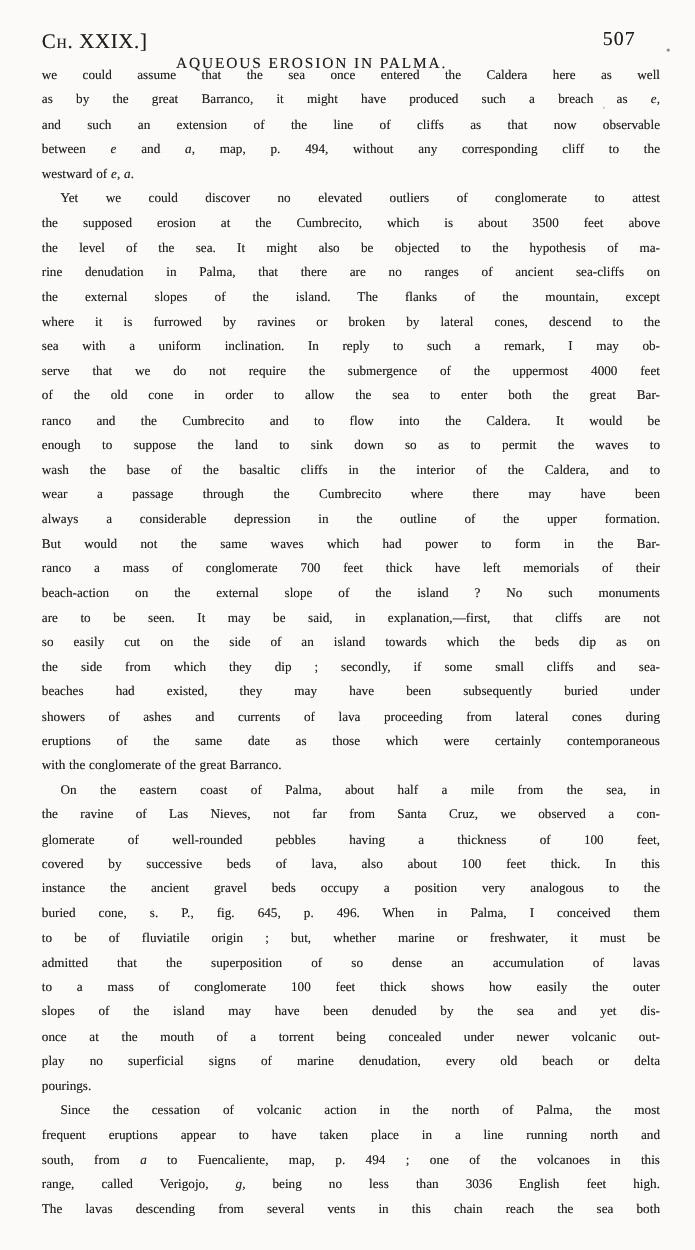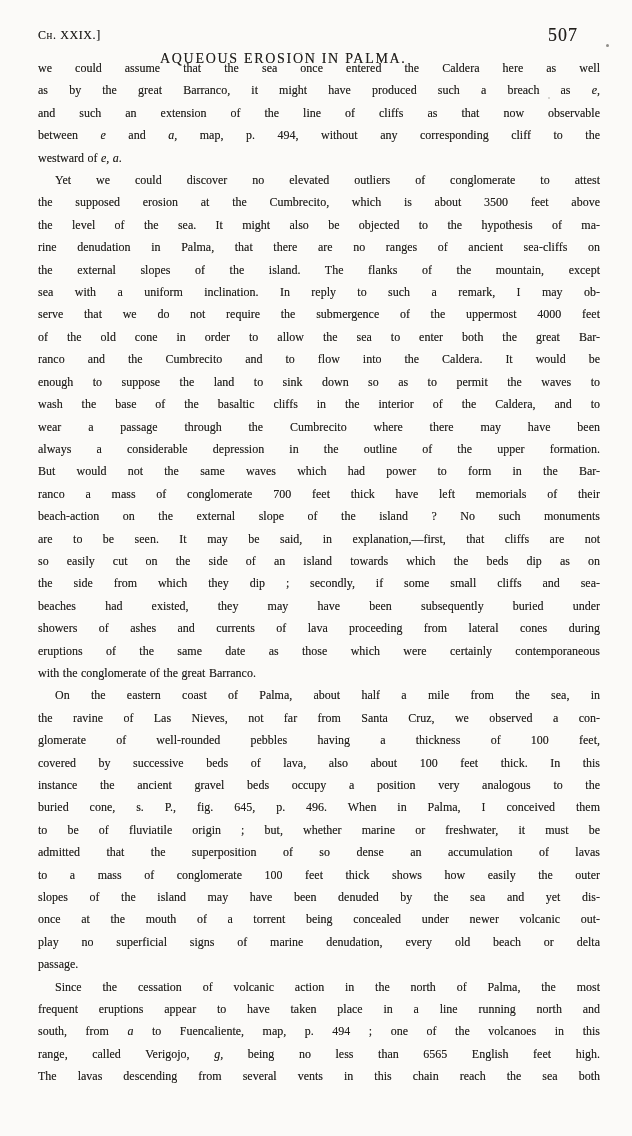--- a/index.html
+++ b/index.html
@@ -5,21 +5,21 @@
   html,body{margin:0;padding:0}
   body{
     width:632px;height:1136px;overflow:hidden;
     background:#fbfaf8;
     font-family:"Liberation Serif","DejaVu Serif",serif;
   }
   .page{position:relative;width:632px;height:1136px;background:#fbfaf8;color:#211f1c}
   .header{position:absolute;top:26px;left:38px;width:562px;height:24px}
   .chap{
     position:absolute;left:0;top:2px;
-    font-variant:small-caps;font-size:12px;letter-spacing:.6px;
+    font-variant:small-caps;font-size:19px;letter-spacing:.6px;
     text-shadow:0 0 .5px rgba(33,31,28,.55);
   }
   .title{
     position:absolute;left:122px;top:3px;
     font-size:14px;letter-spacing:1.7px;
     text-shadow:0 0 .5px rgba(33,31,28,.55);
     white-space:nowrap;
     margin-top:22px;
   }
   .pageno{
@@ -53,20 +53,21 @@
       <div class="line"><span>we could assume that the sea once entered the Caldera here as well</span></div>
       <div class="line"><span>as by the great Barranco, it might have produced such a breach as </span><i>e</i><span>,</span></div>
       <div class="line"><span>and such an extension of the line of cliffs as that now observable</span></div>
       <div class="line"><span>between </span><i>e</i><span> and </span><i>a</i><span>, map, p. 494, without any corresponding cliff to the</span></div>
       <div class="line para-end"><span>westward of </span><i>e</i><span>, </span><i>a</i><span>.</span></div>
       <div class="line first-indent"><span>Yet we could discover no elevated outliers of conglomerate to attest</span></div>
       <div class="line"><span>the supposed erosion at the Cumbrecito, which is about 3500 feet above</span></div>
       <div class="line"><span>the level of the sea.  It might also be objected to the hypothesis of ma-</span></div>
       <div class="line"><span>rine denudation in Palma, that there are no ranges of ancient sea-cliffs on</span></div>
       <div class="line"><span>the external slopes of the island.  The flanks of the mountain, except</span></div>
+      <div class="line"><span>where it is furrowed by ravines or broken by lateral cones, descend to the</span></div>
       <div class="line"><span>sea with a uniform inclination.  In reply to such a remark, I may ob-</span></div>
       <div class="line"><span>serve that we do not require the submergence of the uppermost 4000 feet</span></div>
       <div class="line"><span>of the old cone in order to allow the sea to enter both the great Bar-</span></div>
       <div class="line"><span>ranco and the Cumbrecito and to flow into the Caldera.  It would be</span></div>
       <div class="line"><span>enough to suppose the land to sink down so as to permit the waves to</span></div>
       <div class="line"><span>wash the base of the basaltic cliffs in the interior of the Caldera, and to</span></div>
       <div class="line"><span>wear a passage through the Cumbrecito where there may have been</span></div>
       <div class="line"><span>always a considerable depression in the outline of the upper formation.</span></div>
       <div class="line"><span>But would not the same waves which had power to form in the Bar-</span></div>
       <div class="line"><span>ranco a mass of conglomerate 700 feet thick have left memorials of their</span></div>
@@ -83,23 +84,23 @@
       <div class="line"><span>glomerate of well-rounded pebbles having a thickness of 100 feet,</span></div>
       <div class="line"><span>covered by successive beds of lava, also about 100 feet thick.  In this</span></div>
       <div class="line"><span>instance the ancient gravel beds occupy a position very analogous to the</span></div>
       <div class="line"><span>buried cone, s. P., fig. 645, p. 496.  When in Palma, I conceived them</span></div>
       <div class="line"><span>to be of fluviatile origin ; but, whether marine or freshwater, it must be</span></div>
       <div class="line"><span>admitted that the superposition of so dense an accumulation of lavas</span></div>
       <div class="line"><span>to a mass of conglomerate 100 feet thick shows how easily the outer</span></div>
       <div class="line"><span>slopes of the island may have been denuded by the sea and yet dis-</span></div>
       <div class="line"><span>once at the mouth of a torrent being concealed under newer volcanic out-</span></div>
       <div class="line"><span>play no superficial signs of marine denudation, every old beach or delta</span></div>
-      <div class="line para-end"><span>passage.</span></div>
+      <div class="line para-end"><span>pourings.</span></div>
       <div class="line first-indent"><span>Since the cessation of volcanic action in the north of Palma, the most</span></div>
       <div class="line"><span>frequent eruptions appear to have taken place in a line running north and</span></div>
       <div class="line"><span>south, from </span><i>a</i><span> to Fuencaliente, map, p. 494 ; one of the volcanoes in this</span></div>
-      <div class="line"><span>range, called Verigojo, </span><i>g</i><span>, being no less than 6565 English feet high.</span></div>
+      <div class="line"><span>range, called Verigojo, </span><i>g</i><span>, being no less than 3036 English feet high.</span></div>
       <div class="line"><span>The lavas descending from several vents in this chain reach the sea both</span></div>
     </div>
 <div class="speck" style="left: 606px; top: 44px; width: 3px; height: 3px; background: rgb(143, 141, 137);"></div>
     <div class="speck" style="left: 548px; top: 97px; width: 2px; height: 2px; background: rgb(201, 199, 195);"></div>
     <div class="speck" style="left: 300px; top: 52px; width: 2px; height: 2px; background: rgb(214, 212, 208);"></div>
   </div>
 
 </body></html>

